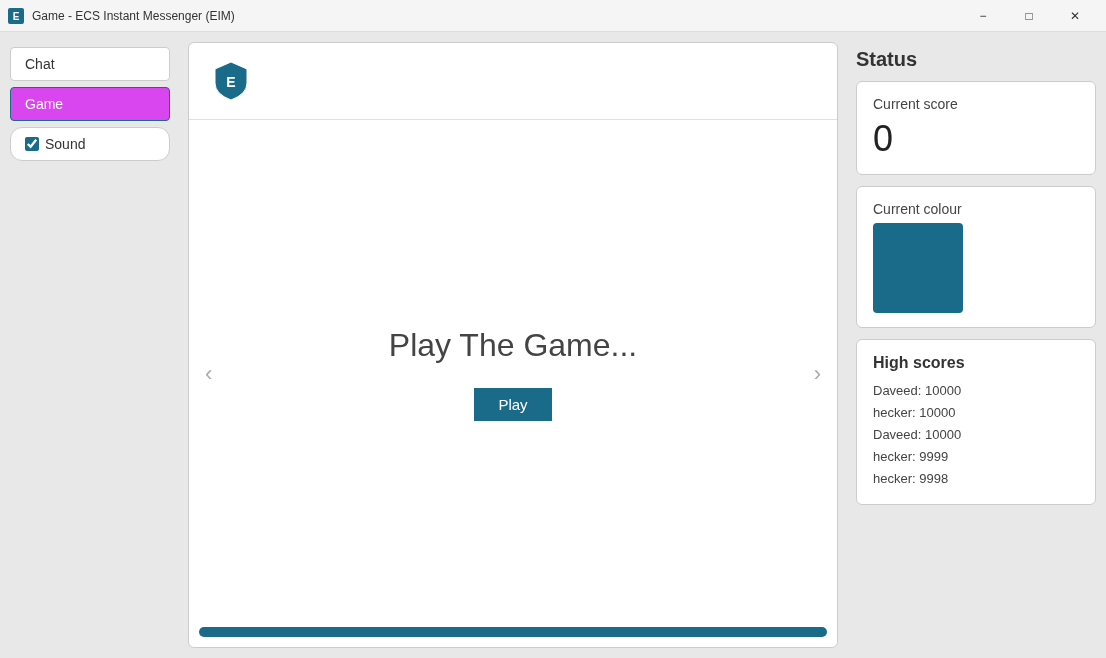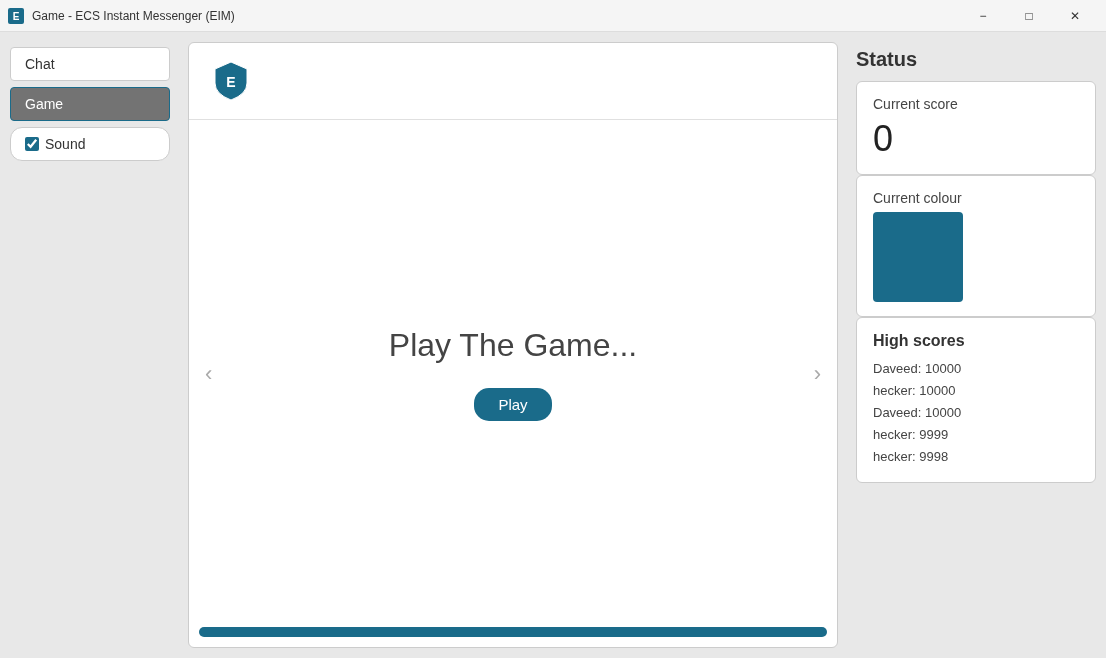--- a/index.html
+++ b/index.html
@@ -76,21 +76,21 @@
       border-radius: 4px;
       padding: 8px 14px;
       font-size: 14px;
       color: #333;
       cursor: pointer;
       display: flex;
       align-items: center;
       gap: 6px;
     }
     .sidebar-item.active {
-      background: #737373;
+      background: #d946ef;
       color: white;
       border-color: #1a6b8a;
     }
     .sound-item {
       display: flex;
       align-items: center;
       gap: 6px;
       background: white;
       border: 1px solid #ccc;
       border-radius: 12px;
@@ -171,21 +171,21 @@
     .play-text {
       font-size: 32px;
       color: #444;
       font-weight: 400;
     }
 
     .play-button {
       background: #1a6b8a;
       color: white;
       border: none;
-      border-radius: 15px;
+      border-radius: 0;
       padding: 8px 24px;
       font-size: 15px;
       cursor: pointer;
     }
 
     .progress-bar-container {
       padding: 0 10px 10px 10px;
     }
     .progress-bar {
       height: 10px;
@@ -208,21 +208,21 @@
       font-weight: 600;
       color: #333;
       padding: 6px 0 10px 0;
     }
 
     .status-card {
       background: white;
       border: 1px solid #ccc;
       border-radius: 6px;
       padding: 14px 16px;
-      margin-bottom: 0;
+      margin-bottom: 11px;
     }
 
     .status-card-label {
       font-size: 14px;
       color: #444;
       margin-bottom: 6px;
     }
 
     .score-value {
       font-size: 36px;

